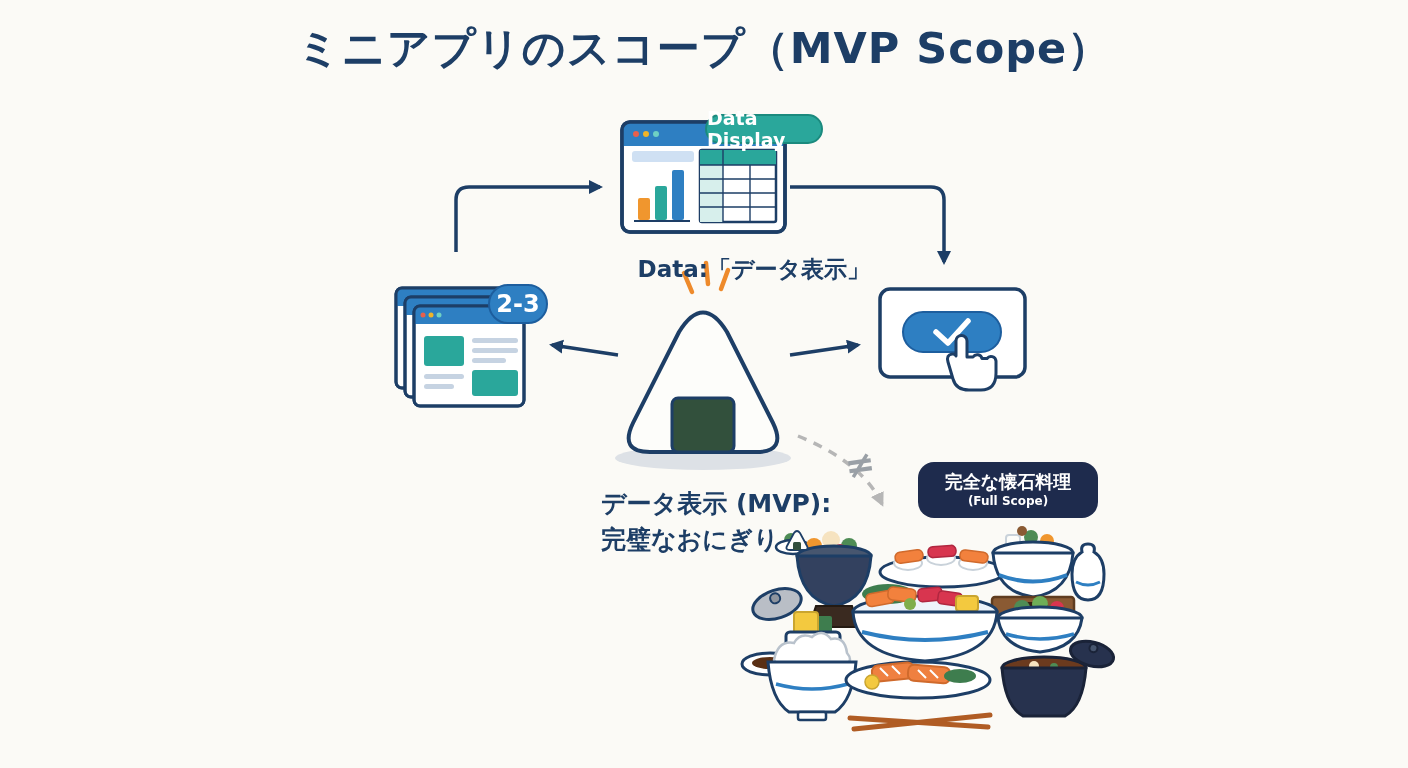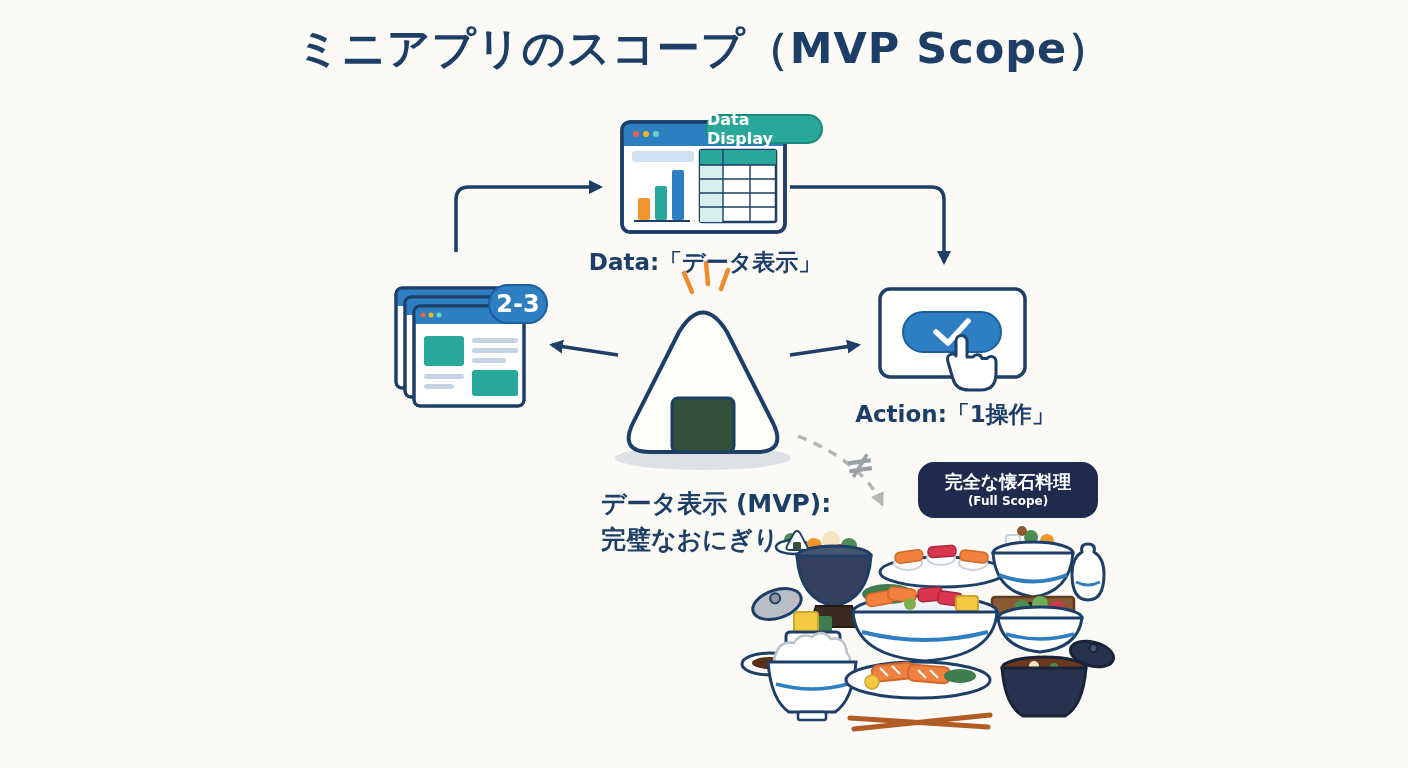--- a/index.html
+++ b/index.html
@@ -19,34 +19,34 @@
   }
   .canvas{position:relative;width:1408px;height:710px;background:var(--bg);}
   .abs{position:absolute;}
   svg.scene{position:absolute;left:0;top:0;z-index:1;}
   .txt{z-index:3;color:var(--navy);font-weight:bold;}
   .title{
     left:0;top:20px;width:1408px;text-align:center;
     font-size:43px;letter-spacing:1px;
   }
   .node-label{font-size:23px;text-align:center;}
-  .data-label{left:540px;top:247px;width:330px;}
+  .data-label{left:540px;top:254px;width:330px;text-align:right;}
   .pages-label{left:330px;top:425px;width:270px;}
   .action-label{left:855px;top:399px;width:200px;}
   .mvp-label{left:601px;top:486px;width:260px;text-align:left;font-size:25px;line-height:36px;}
   .mvp-label .line{display:block;}
   .mini-onigiri{display:inline-block;vertical-align:-3px;margin-left:6px;}
   .pill-badge{
     z-index:4;display:flex;align-items:center;justify-content:center;
     color:#fff;font-weight:bold;
   }
   .data-badge{
     left:705px;top:114px;width:118px;height:30px;
     background:var(--teal);border:2px solid #1b8a7e;border-radius:16px;
-    font-size:16px;
+    font-size:19px;
   }
   .pages-badge{
     left:488px;top:284px;width:60px;height:40px;
     background:var(--blue);border:2px solid #1d5e9e;border-radius:20px;
     font-size:24px;
   }
   .neq{
     left:838px;top:444px;width:44px;text-align:center;z-index:3;
     font-size:36px;font-weight:bold;color:#9aa0a6;transform:rotate(-8deg);
   }
@@ -289,21 +289,20 @@
 
   <div class="abs txt title">ミニアプリのスコープ（MVP Scope）</div>
 
   <div class="abs pill-badge data-badge">Data Display</div>
 
   <div class="abs pill-badge pages-badge">2-3</div>
 
   <div class="abs txt node-label data-label">Data:「データ表示」</div>
 
 
-  <div class="abs txt node-label action-label">Action:「1操作」</div>
 
   <div class="abs txt mvp-label">
     <span class="line">データ表示 (MVP):</span>
     <span class="line">
       <span>完璧なおにぎり</span><span class="mini-onigiri">
         <svg width="24" height="22" viewBox="0 0 24 22">
           <path d="M 9 4 Q 12 0 15 4 L 22 17 Q 24 21 19 21 L 5 21 Q 0 21 2 17 Z" fill="#fdfdfa" stroke="#1d3e66" stroke-width="1.8"></path>
           <rect x="8" y="13" width="8" height="8" rx="1.5" fill="#32503c"></rect>
         </svg>
       </span>

